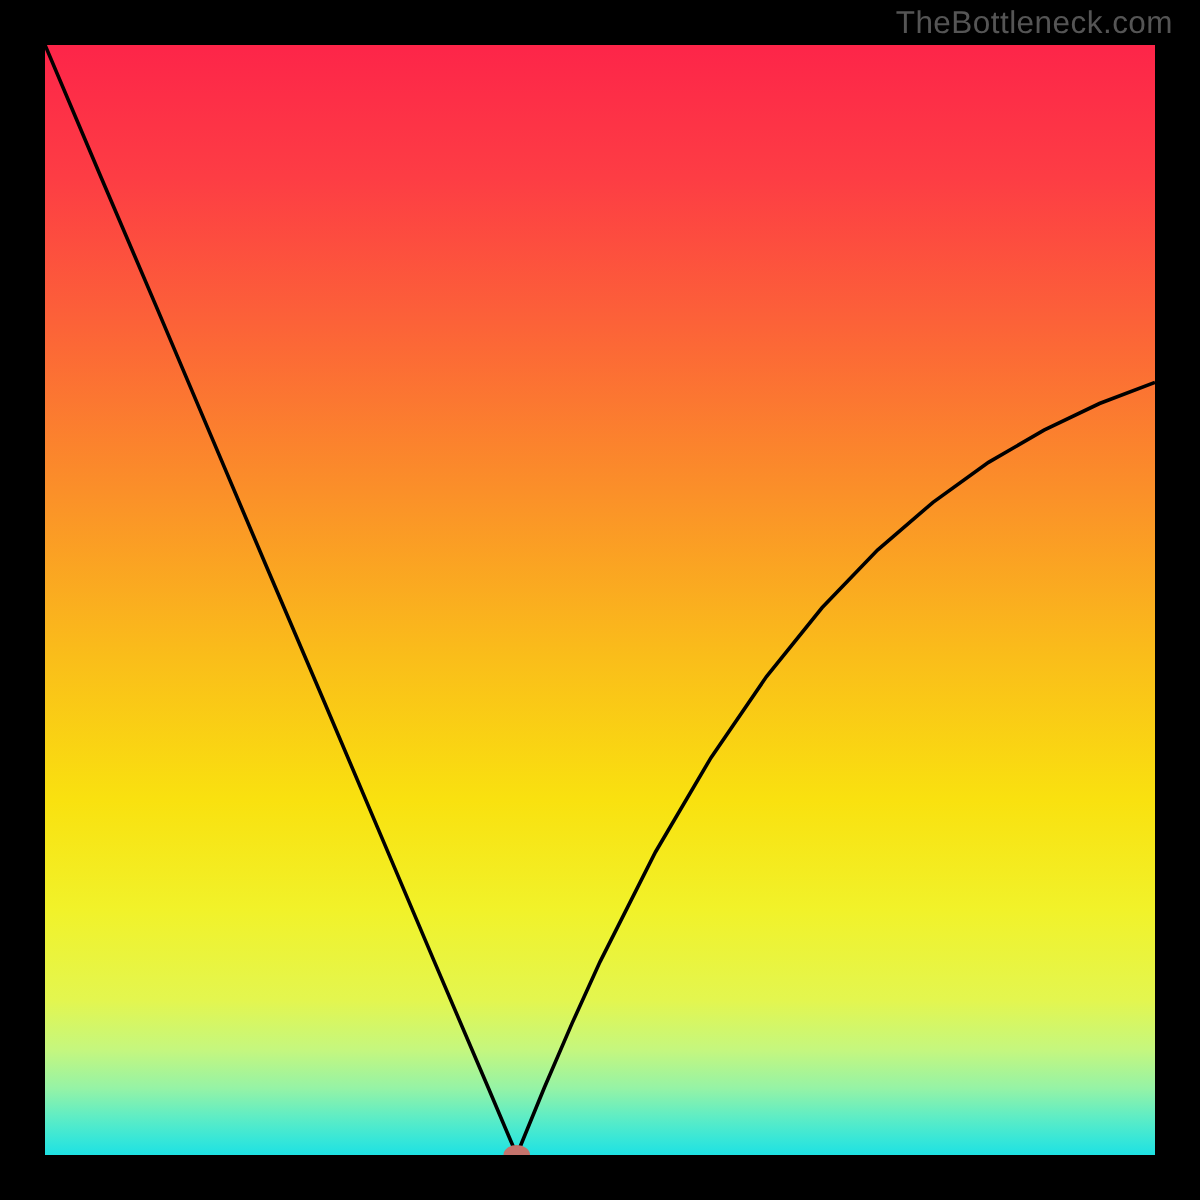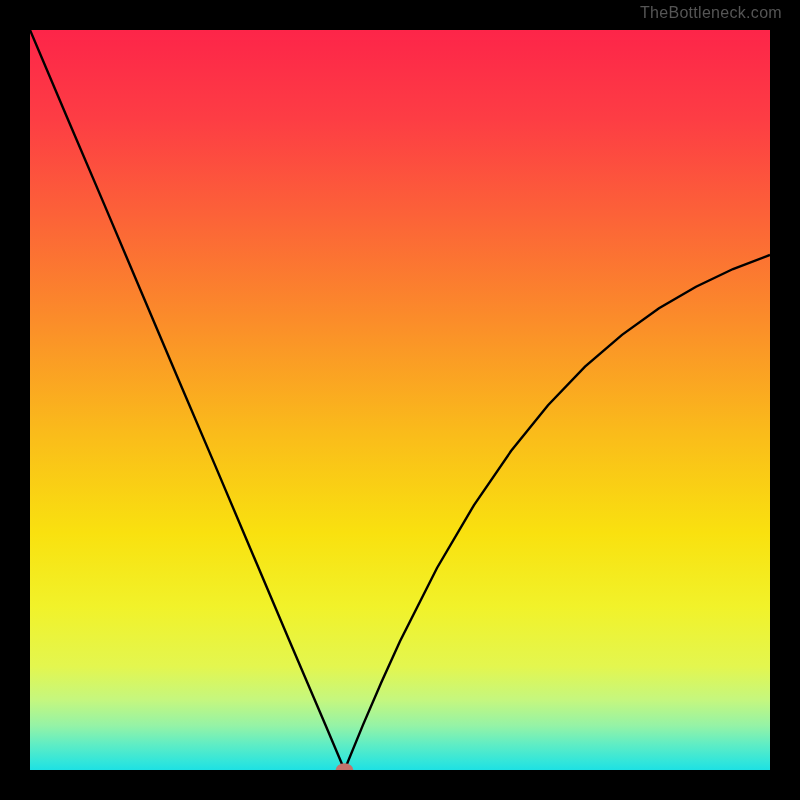--- a/index.html
+++ b/index.html
@@ -14,21 +14,21 @@
     position: relative;
     width: 800px;
     height: 800px;
     background: #000;
   }
   .watermark {
     position: absolute;
     top: 4px;
     right: 18px;
     color: #555;
-    font-size: 16px;
+    font-size: 21px;
     font-weight: 500;
     letter-spacing: 0.3px;
     user-select: none;
   }
   .plot {
     position: absolute;
     left: 30px;
     top: 30px;
     width: 740px;
     height: 740px;

